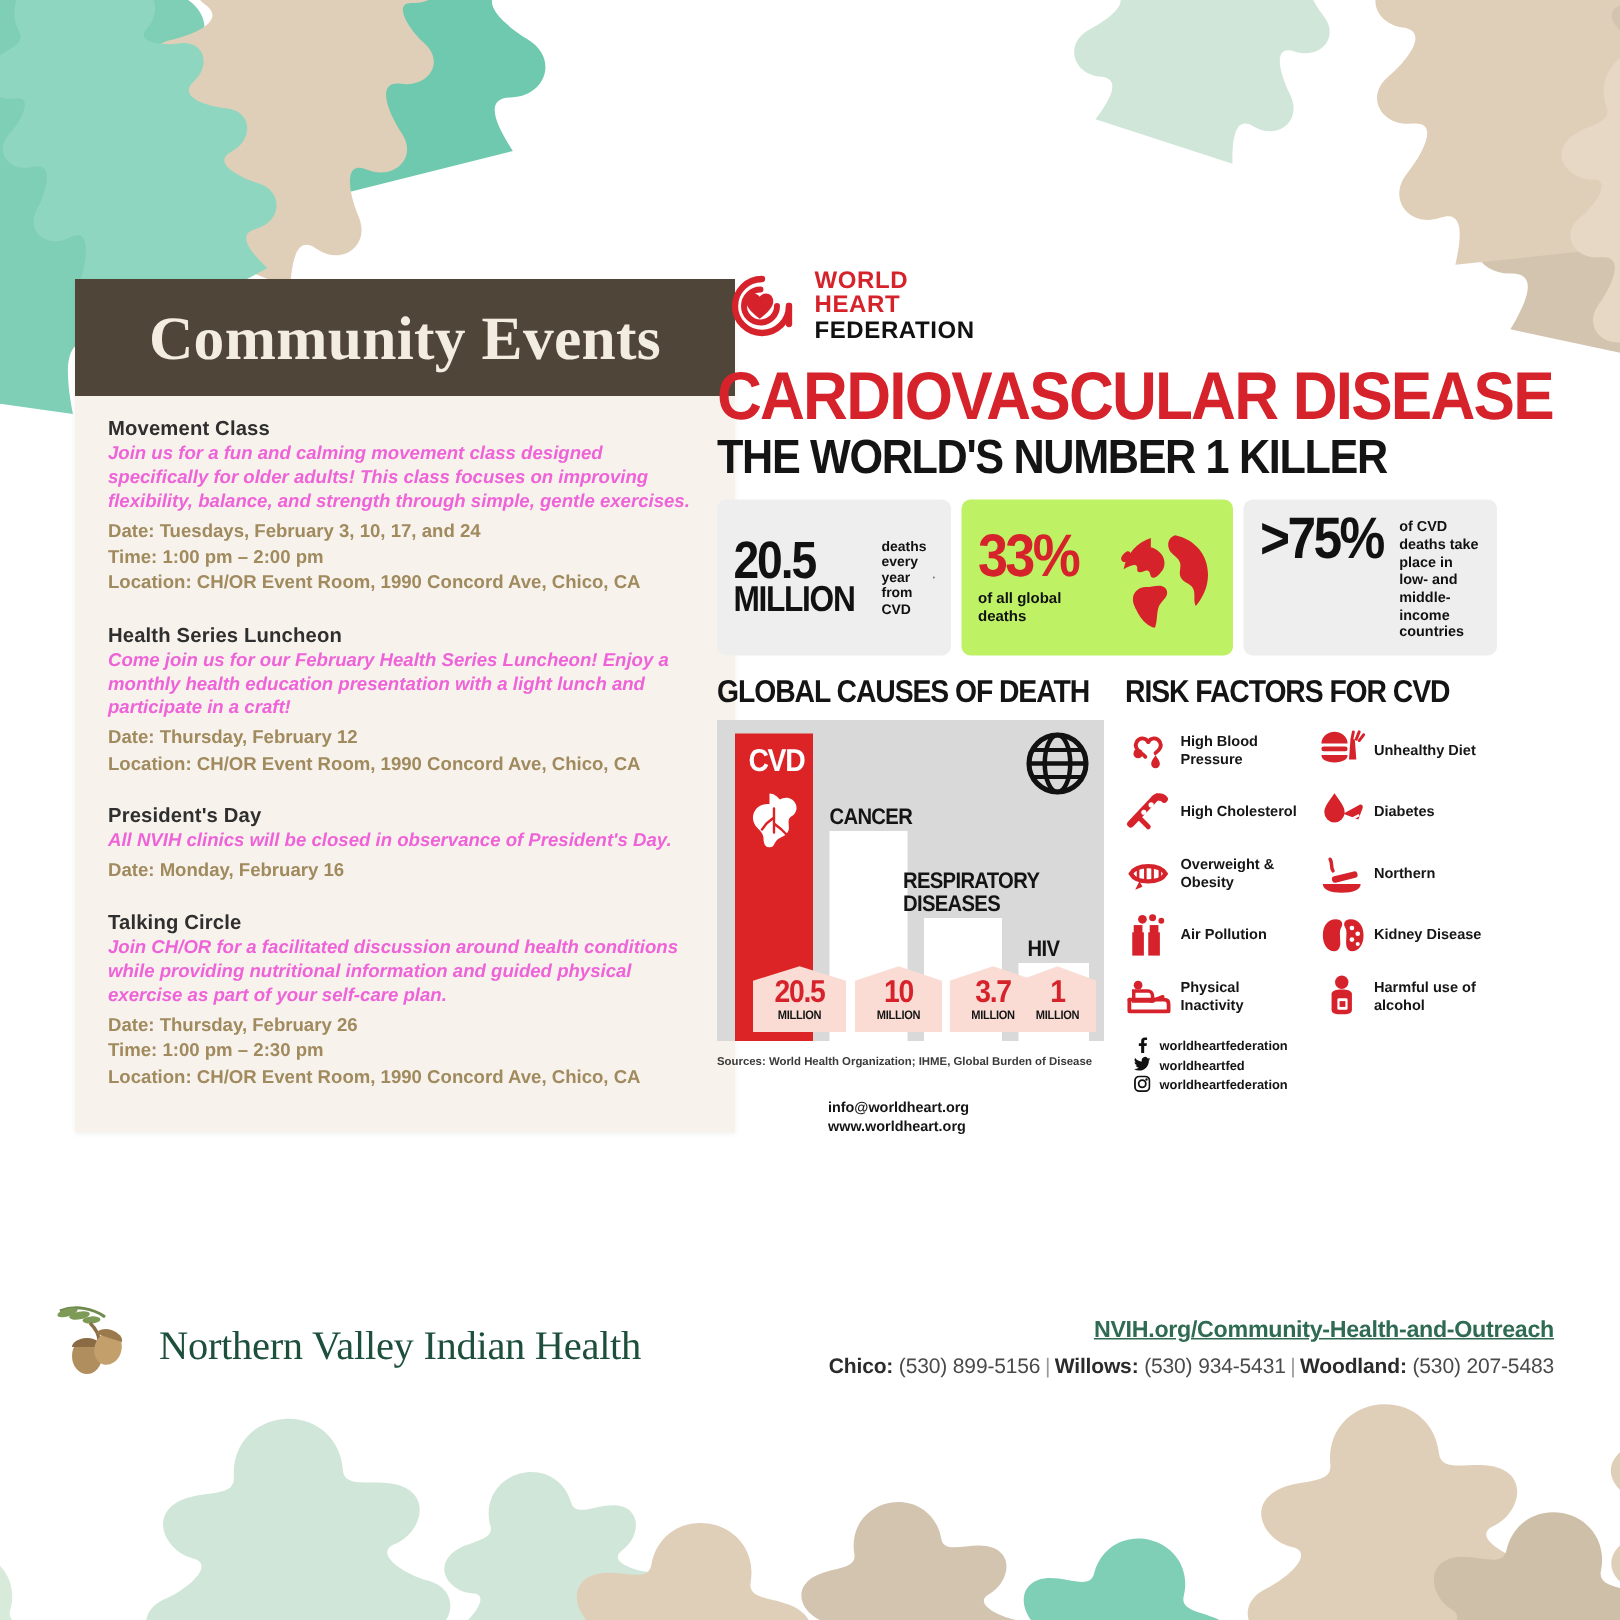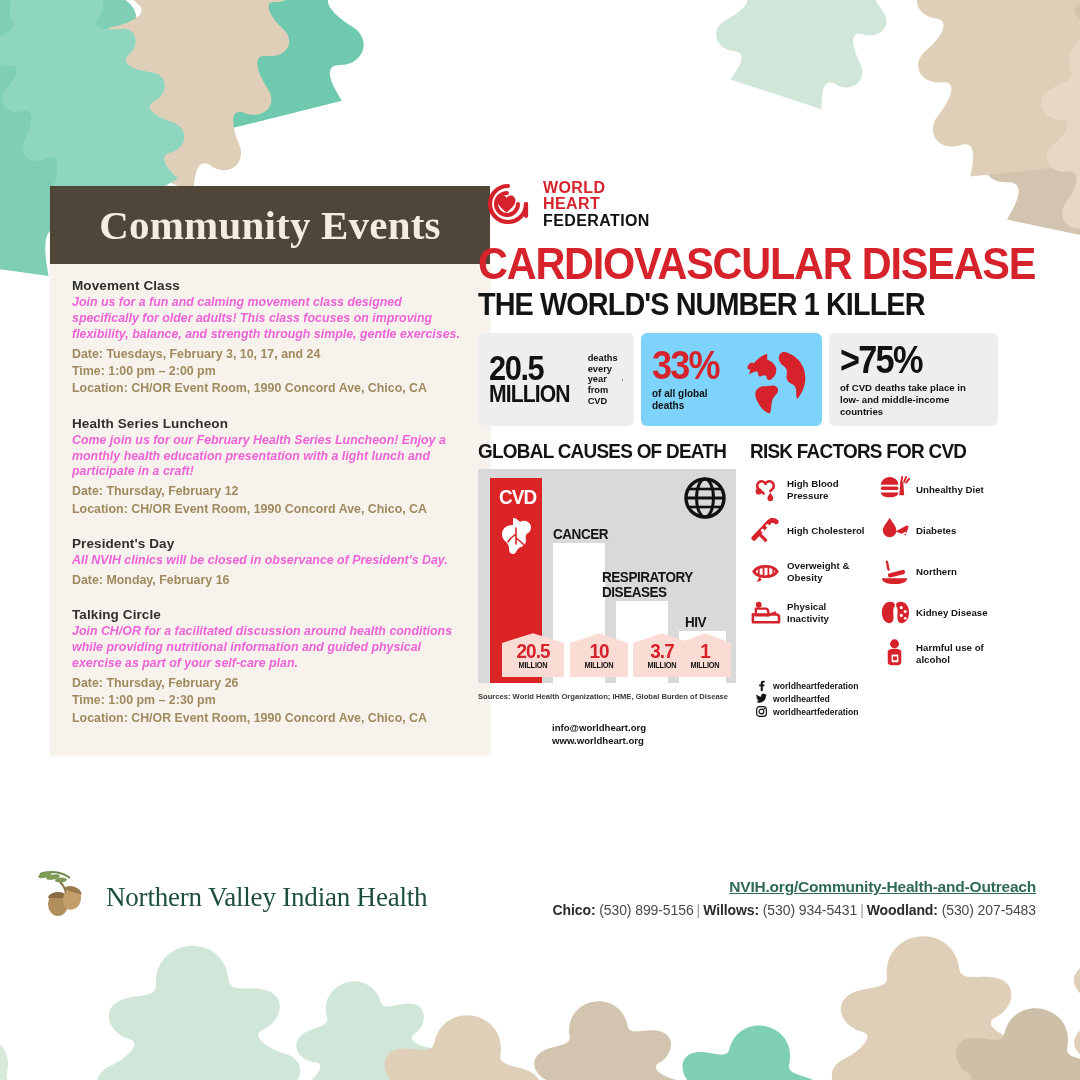--- a/index.html
+++ b/index.html
@@ -115,24 +115,24 @@
   
   .stats-row { display: flex; gap: 7px; margin-top: 13px; }
   .stat-box {
     background: #eeeeee;
     border-radius: 6px;
     padding: 9px 11px;
     display: flex;
     align-items: center;
     position: relative;
   }
-  .stat-box.pink { background: #7dd3fc; justify-content: flex-end; }
+  .stat-box.pink { background: #bef264; justify-content: flex-end; }
   .box1 { width: 156px; }
   .box2 { width: 181px; }
-  .box3 { width: 169px; flex-direction: column; align-items: flex-start; justify-content: center; }
+  .box3 { width: 169px; flex-direction: row; align-items: flex-start; justify-content: center; }
 
   .bignum {
     font-size: 35px; font-weight: 700; color: #111;
     letter-spacing: -1.6px; line-height: .86;
     transform: scaleX(.88); transform-origin: left center;
   }
   .bignum-sub {
     font-size: 24px; font-weight: 700; color: #111;
     letter-spacing: -1px; line-height: .95;
     transform: scaleX(.88); transform-origin: left center;
@@ -498,20 +498,32 @@
 
             <div class="risk-item">
               <svg class="risk-ico" viewBox="0 0 32 32">
                 <path d="M4 16 C8 9 24 9 28 16 C24 23 8 23 4 16z" fill="none" stroke="#d6232b" stroke-width="3"></path>
                 <path d="M9 13v6 M14 12v8 M19 12v8 M24 13v6" stroke="#d6232b" stroke-width="1.8"></path>
                 <path d="M10 21 l-3 6 l5-2z" fill="#d6232b"></path>
               </svg>
               <div class="risk-txt">Overweight &amp; Obesity</div>
             </div>
 
+            <div class="risk-item">
+              <svg class="risk-ico" viewBox="0 0 32 32">
+                <rect x="5" y="14" width="8" height="16" fill="#d6232b"></rect>
+                <rect x="16" y="14" width="8" height="16" fill="#d6232b"></rect>
+                <rect x="6" y="9" width="6" height="6" fill="#d6232b"></rect>
+                <rect x="17" y="9" width="6" height="6" fill="#d6232b"></rect>
+                <circle cx="12" cy="5" r="3" fill="#d6232b"></circle>
+                <circle cx="19" cy="4" r="2.4" fill="#d6232b"></circle>
+                <circle cx="25" cy="6" r="2" fill="#d6232b"></circle>
+              </svg>
+              <div class="risk-txt">Air Pollution</div>
+            </div>
 
             <div class="risk-item">
               <svg class="risk-ico" viewBox="0 0 32 32">
                 <circle cx="9" cy="8" r="3" fill="#d6232b"></circle>
                 <path d="M6 12 h10 c2 0 3 2 3 4 v3 h-13z" fill="none" stroke="#d6232b" stroke-width="2.4"></path>
                 <path d="M3 18 h24 c2 0 3 1 3 3 v5" fill="none" stroke="#d6232b" stroke-width="2.6" stroke-linecap="round"></path>
                 <path d="M3 18 v8 M3 26 h26" stroke="#d6232b" stroke-width="2.6" stroke-linecap="round"></path>
                 <path d="M18 19 l8-3" stroke="#d6232b" stroke-width="2.4" stroke-linecap="round"></path>
               </svg>
               <div class="risk-txt">Physical Inactivity</div>

